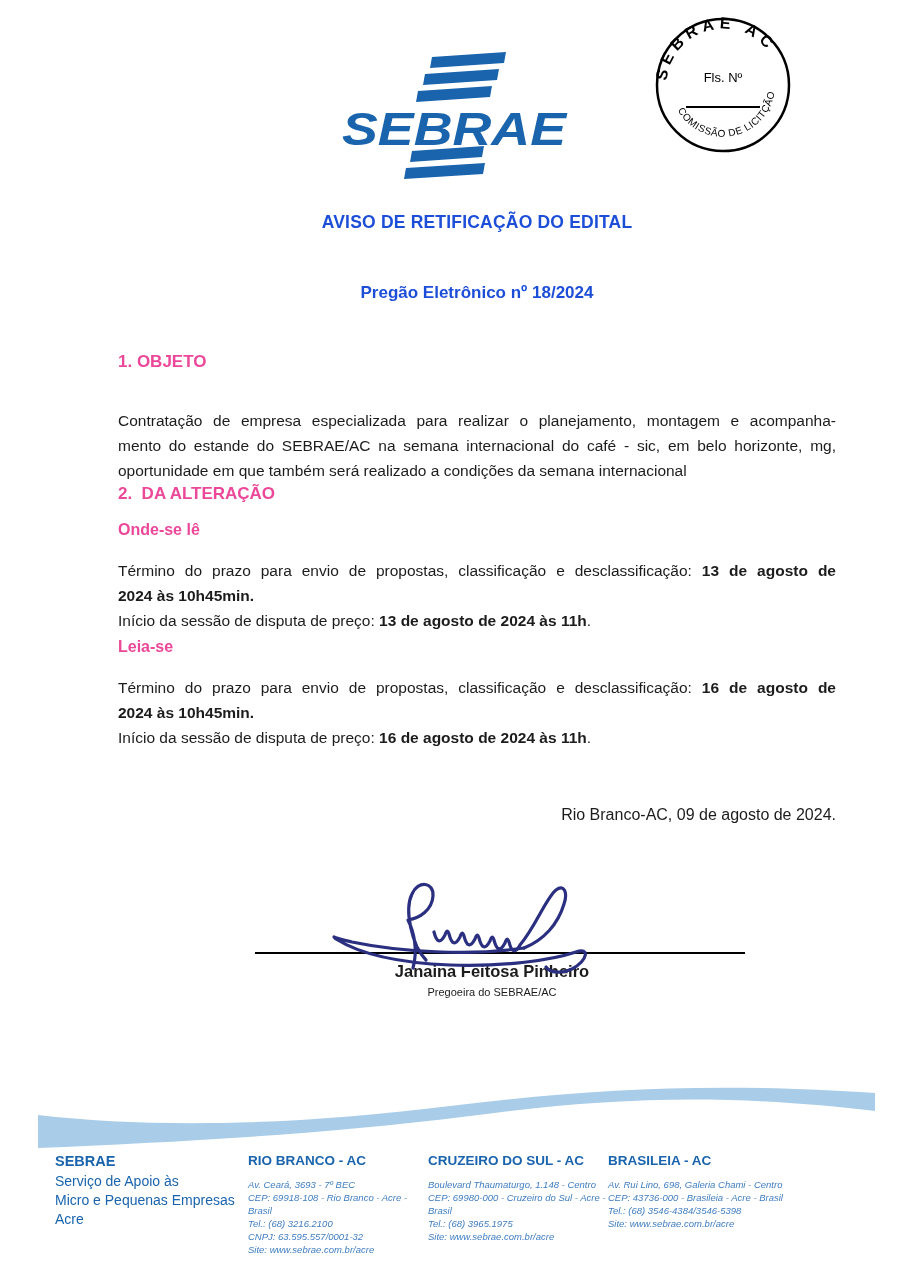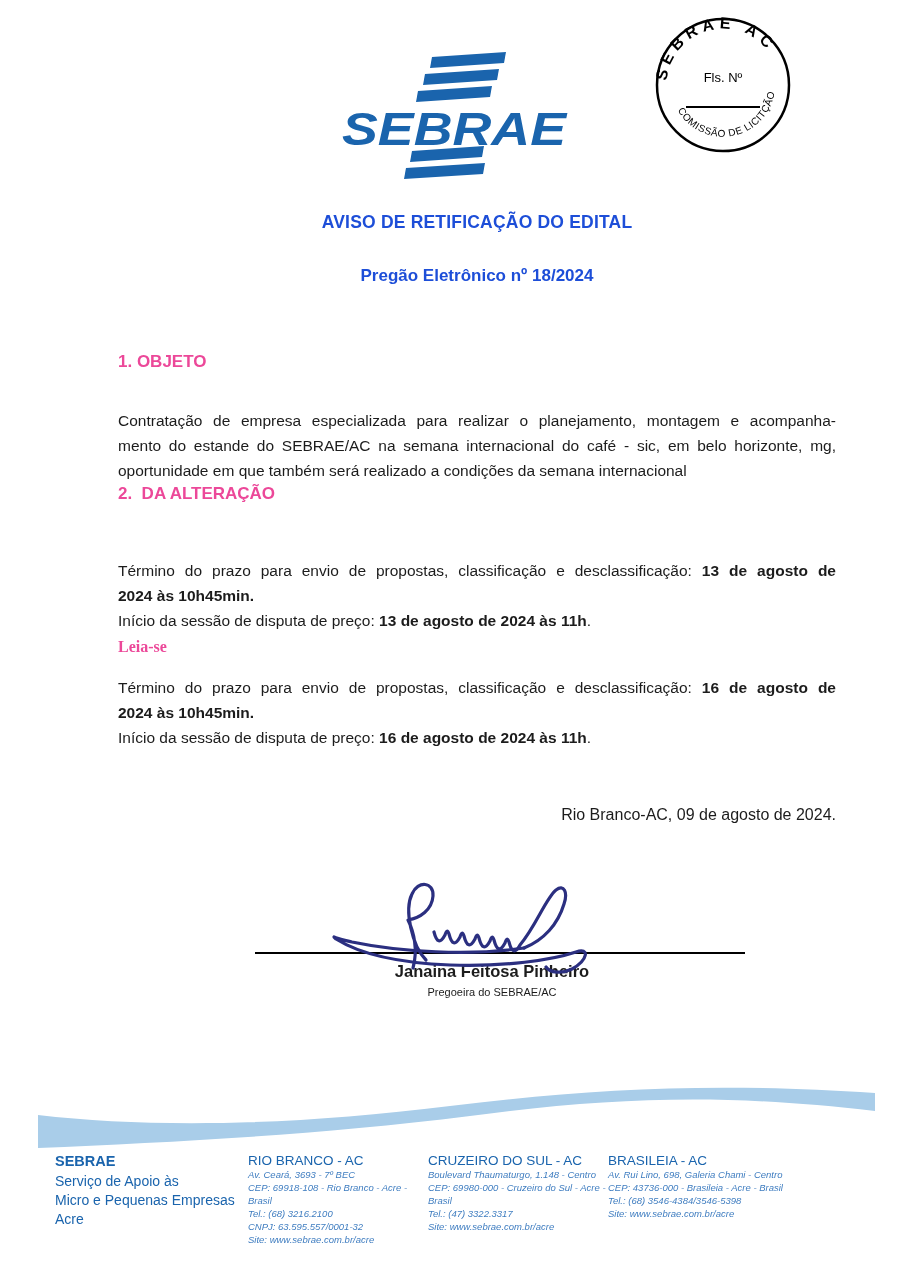--- a/index.html
+++ b/index.html
@@ -4,36 +4,36 @@
 <style>
   html,body{margin:0;padding:0;background:#e8e8e8;}
   .page{
     position:relative;width:900px;height:1270px;background:#ffffff;
     font-family:"Liberation Sans",sans-serif;color:#1c1c1c;overflow:hidden;
     margin:0 auto;
   }
   .abs{position:absolute;}
   .center-title{left:118px;width:718px;text-align:center;font-weight:bold;color:#1d4ed8;}
   .title-main{top:212px;font-size:17.5px;letter-spacing:.2px;}
-  .title-sub{top:266px;font-size:17px;}
+  .title-sub{top:283px;font-size:17px;}
   .content{left:118px;width:718px;}
   .h-sec{font-weight:bold;font-size:17px;color:#ec4899;white-space:pre-wrap;}
   .body-line{font-size:15.5px;line-height:25px;color:#1c1c1c;}
   .jline{text-align:justify;text-align-last:justify;}
   .b{font-weight:bold;}
   .dateline{top:806px;text-align:right;font-size:16px;}
   .sig-line{left:255px;top:952px;width:490px;height:2px;background:#000;}
   .sig-name{left:292px;top:962px;width:400px;text-align:center;font-size:16.5px;font-weight:bold;z-index:1;}
   .sig-role{left:292px;top:986px;width:400px;text-align:center;font-size:11px;z-index:1;}
   .sig-svg{left:300px;top:870px;z-index:2;pointer-events:none;}
   .footer-org{left:55px;top:1153px;width:195px;color:#1a64ad;}
   .footer-org .org-name{font-size:14.5px;font-weight:bold;margin-bottom:3px;}
   .footer-org .org-line{font-size:14px;line-height:19px;}
   .office{top:1153px;color:#1a64ad;}
-  .office .city{font-size:13.5px;font-weight:normal;margin-bottom:0;}
+  .office .city{font-size:13.5px;font-weight:bold;margin-bottom:10px;}
   .office .addr{font-size:9.5px;line-height:13px;font-style:italic;color:#3f7dc0;}
   .office-1{left:248px;width:178px;}
   .office-2{left:428px;width:178px;}
   .office-3{left:608px;width:195px;}
 </style>
 </head>
 <body>
 
 <div class="page">
 
@@ -70,28 +70,29 @@
   <div class="abs content h-sec" style="top:352px;">1. OBJETO</div>
 
   <div class="abs content" style="top:408px;">
     <div class="body-line jline">Contratação de empresa especializada para realizar o planejamento, montagem e acompanha-</div>
     <div class="body-line jline">mento do estande do SEBRAE/AC na semana internacional do café - sic, em belo horizonte, mg,</div>
     <div class="body-line">oportunidade em que também será realizado a condições da semana internacional</div>
   </div>
 
   <div class="abs content h-sec" style="top:484px;">2.  DA ALTERAÇÃO</div>
 
+  <div class="abs content h-sec" style="top:521px;font-size:16px;">Onde-se lê</div>
 
   <div class="abs content" style="top:558px;">
     <div class="body-line jline"><span>Término do prazo para envio de propostas, classificação e desclassificação: </span><span class="b">13 de agosto de</span></div>
     <div class="body-line b">2024 às 10h45min.</div>
     <div class="body-line"><span>Início da sessão de disputa de preço: </span><span class="b">13 de agosto de 2024 às 11h</span><span>.</span></div>
   </div>
 
-  <div class="abs content h-sec" style="top:638px;font-size:16px;font-family:Liberation Serif, serif;">Leia-se</div>
+  <div class="abs content h-sec" style="top:638px;font-size:16px;">Leia-se</div>
 
   <div class="abs content" style="top:675px;">
     <div class="body-line jline"><span>Término do prazo para envio de propostas, classificação e desclassificação: </span><span class="b">16 de agosto de</span></div>
     <div class="body-line b">2024 às 10h45min.</div>
     <div class="body-line"><span>Início da sessão de disputa de preço: </span><span class="b">16 de agosto de 2024 às 11h</span><span>.</span></div>
   </div>
 
   <div class="abs content dateline">Rio Branco-AC, 09 de agosto de 2024.</div>
 
   <svg class="abs sig-svg" width="400" height="115" viewBox="0 0 400 115">
@@ -122,21 +123,21 @@
     <div class="addr">CEP: 69918-108 - Rio Branco - Acre - Brasil</div>
     <div class="addr">Tel.: (68) 3216.2100</div>
     <div class="addr">CNPJ: 63.595.557/0001-32</div>
     <div class="addr">Site: www.sebrae.com.br/acre</div>
   </div>
 
   <div class="abs office office-2">
     <div class="city">CRUZEIRO DO SUL - AC</div>
     <div class="addr">Boulevard Thaumaturgo, 1.148 - Centro</div>
     <div class="addr">CEP: 69980-000 - Cruzeiro do Sul - Acre - Brasil</div>
-    <div class="addr">Tel.: (47) 3322.3317</div>
+    <div class="addr">Tel.: (68) 3965.1975</div>
     <div class="addr">Site: www.sebrae.com.br/acre</div>
   </div>
 
   <div class="abs office office-3">
     <div class="city">BRASILEIA - AC</div>
     <div class="addr">Av. Rui Lino, 698, Galeria Chami - Centro</div>
     <div class="addr">CEP: 43736-000 - Brasileia - Acre - Brasil</div>
     <div class="addr">Tel.: (68) 3546-4384/3546-5398</div>
     <div class="addr">Site: www.sebrae.com.br/acre</div>
   </div>

